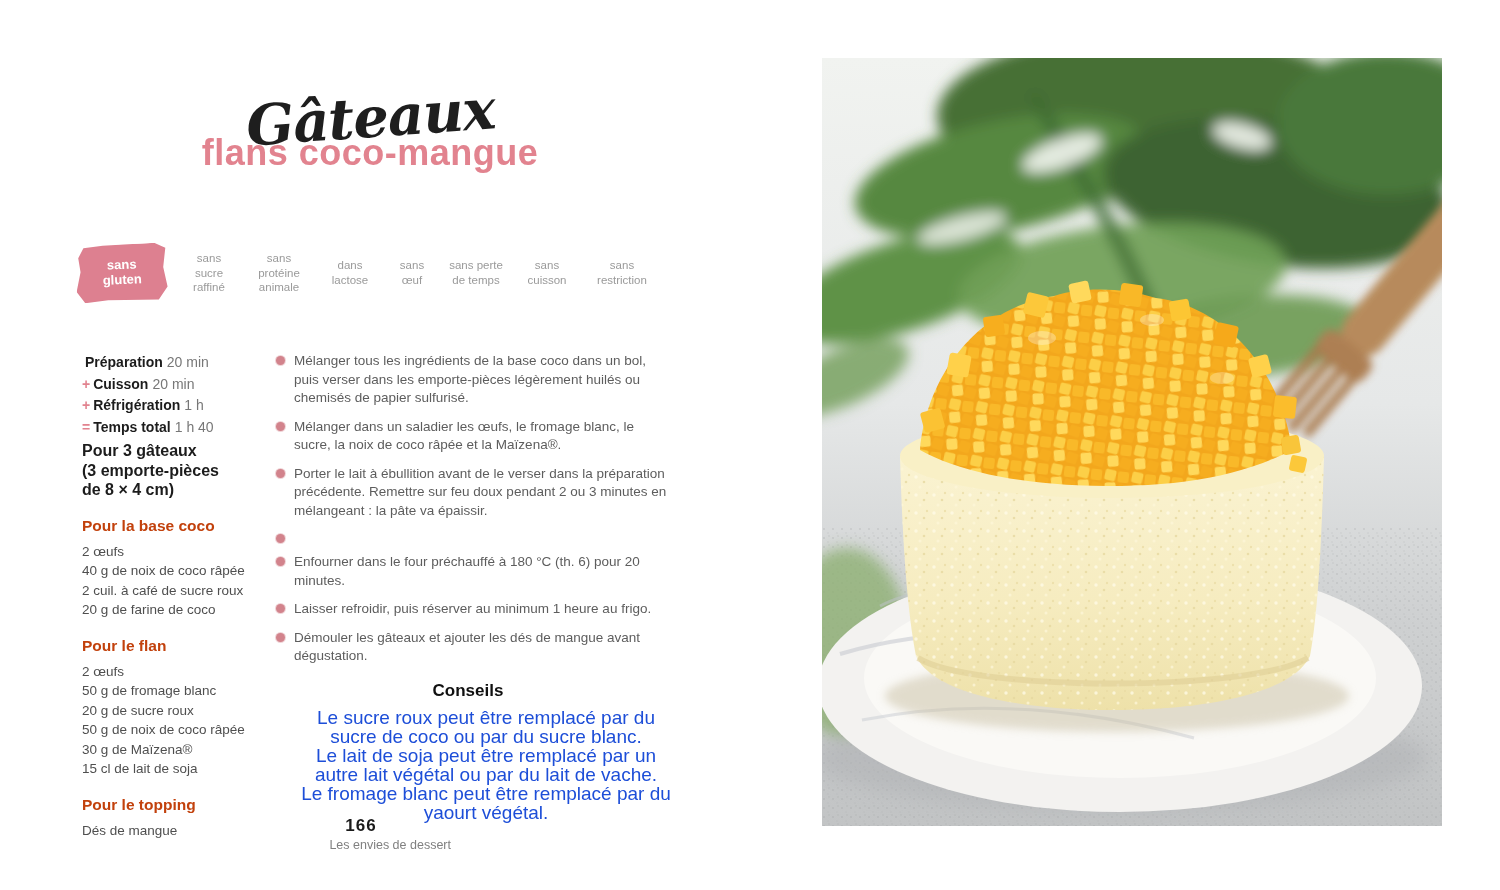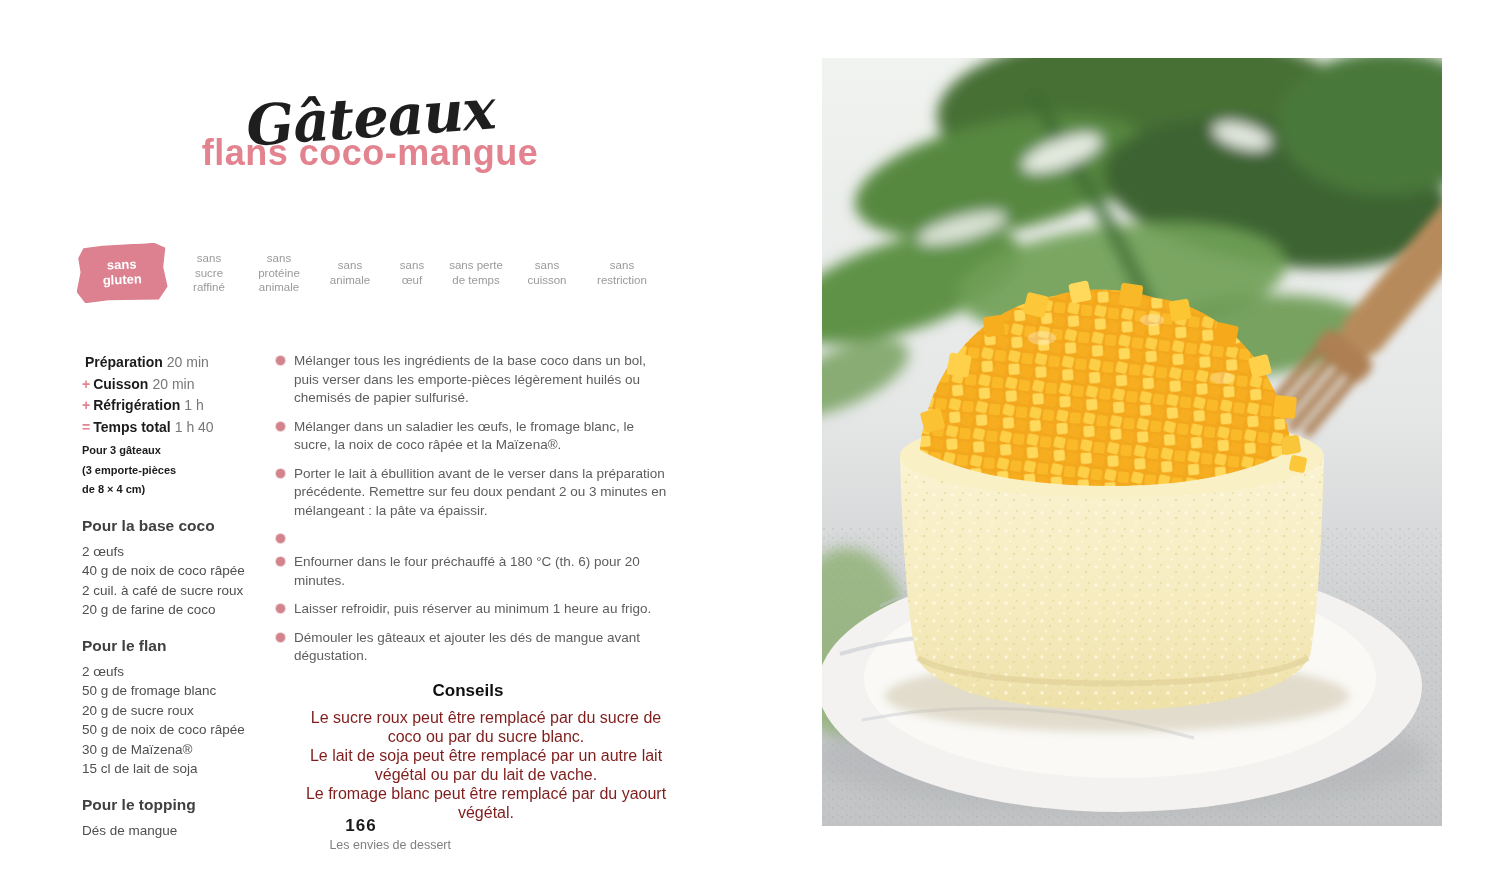--- a/index.html
+++ b/index.html
@@ -34,38 +34,38 @@
     text-align:center; width:48px;
   }
   .badge { color:#9a9a9a; font-size:11.5px; line-height:1.3; text-align:center; }
   .bw1{width:50px}.bw2{width:58px}.bw3{width:52px}.bw4{width:40px}.bw5{width:56px}.bw6{width:54px}.bw7{width:64px}
 
   
   .info-col { position:absolute; left:82px; top:352px; width:200px; }
   .time-row { font-size:14px; line-height:21.5px; color:#777777; }
   .time-row .pfx { color:#e2838f; font-weight:bold; margin-right:3px; }
   .time-row .lbl { color:#1c1c1c; font-weight:bold; margin-right:4px; }
-  .yield { margin-top:3px; font-size:11px; font-weight:bold; color:#1c1c1c; line-height:19.5px; }
-  .ing-title { margin-top:17px; margin-bottom:7px; font-size:15.5px; font-weight:bold; color:#404040; }
+  .yield { margin-top:3px; font-size:16px; font-weight:bold; color:#1c1c1c; line-height:19.5px; }
+  .ing-title { margin-top:17px; margin-bottom:7px; font-size:15.5px; font-weight:bold; color:#c2410c; }
   .ing-item { font-size:13.5px; color:#4f4f4f; line-height:19.5px; }
 
   
   .steps-col { position:absolute; left:276px; top:352px; width:392px; }
   .step { display:flex; margin-bottom:10px; }
   .step .bullet {
     flex:0 0 9px; width:9px; height:9px; border-radius:50%;
     background:#d2838c; margin-top:4px; margin-right:9px;
     box-shadow:0 0 0 1px rgba(210,131,140,.35);
   }
   .step .txt { font-size:13.5px; color:#5d5d5d; line-height:18.5px; }
 
   
   .conseils { position:absolute; left:262px; top:681px; width:412px; text-align:center; }
   .conseils-title { font-size:17px; font-weight:bold; color:#101010; margin-bottom:7px; }
-  .tip { font-size:16px; color:#7f1d1d; line-height:19px;margin-left:36px; }
+  .tip { font-size:19px; color:#1d4ed8; line-height:19px;margin-left:36px; }
 
   
   .footer { position:absolute; left:271px; top:816px; width:180px; text-align:center; }
   .page-num { font-size:17px; font-weight:bold; color:#1a1a1a; letter-spacing:1px; }
   .footer-cap { font-size:12.5px; color:#808080; margin-top:2px;text-align:right; }
 
   
   .photo { position:absolute; left:822px; top:58px; width:620px; height:768px; }
   .photo svg { display:block; width:100%; height:100%; }
 </style>
@@ -78,21 +78,21 @@
     <div class="script-title">Gâteaux</div>
     <div class="main-title">flans coco-mangue</div>
   </div>
 
   <div class="badges-row">
     <div class="badge-blob">
       <span>sans gluten</span>
     </div>
     <div class="badge bw1">sans sucre raffiné</div>
     <div class="badge bw2">sans protéine animale</div>
-    <div class="badge bw3">sans animale</div>
+    <div class="badge bw3">dans lactose</div>
     <div class="badge bw4">sans œuf</div>
     <div class="badge bw5">sans perte de temps</div>
     <div class="badge bw6">sans cuisson</div>
     <div class="badge bw7">sans restriction</div>
   </div>
 
   <div class="info-col">
     <div class="time-row">
       <span class="pfx"></span><span class="lbl">Préparation</span><span>20 min</span>
     </div>

